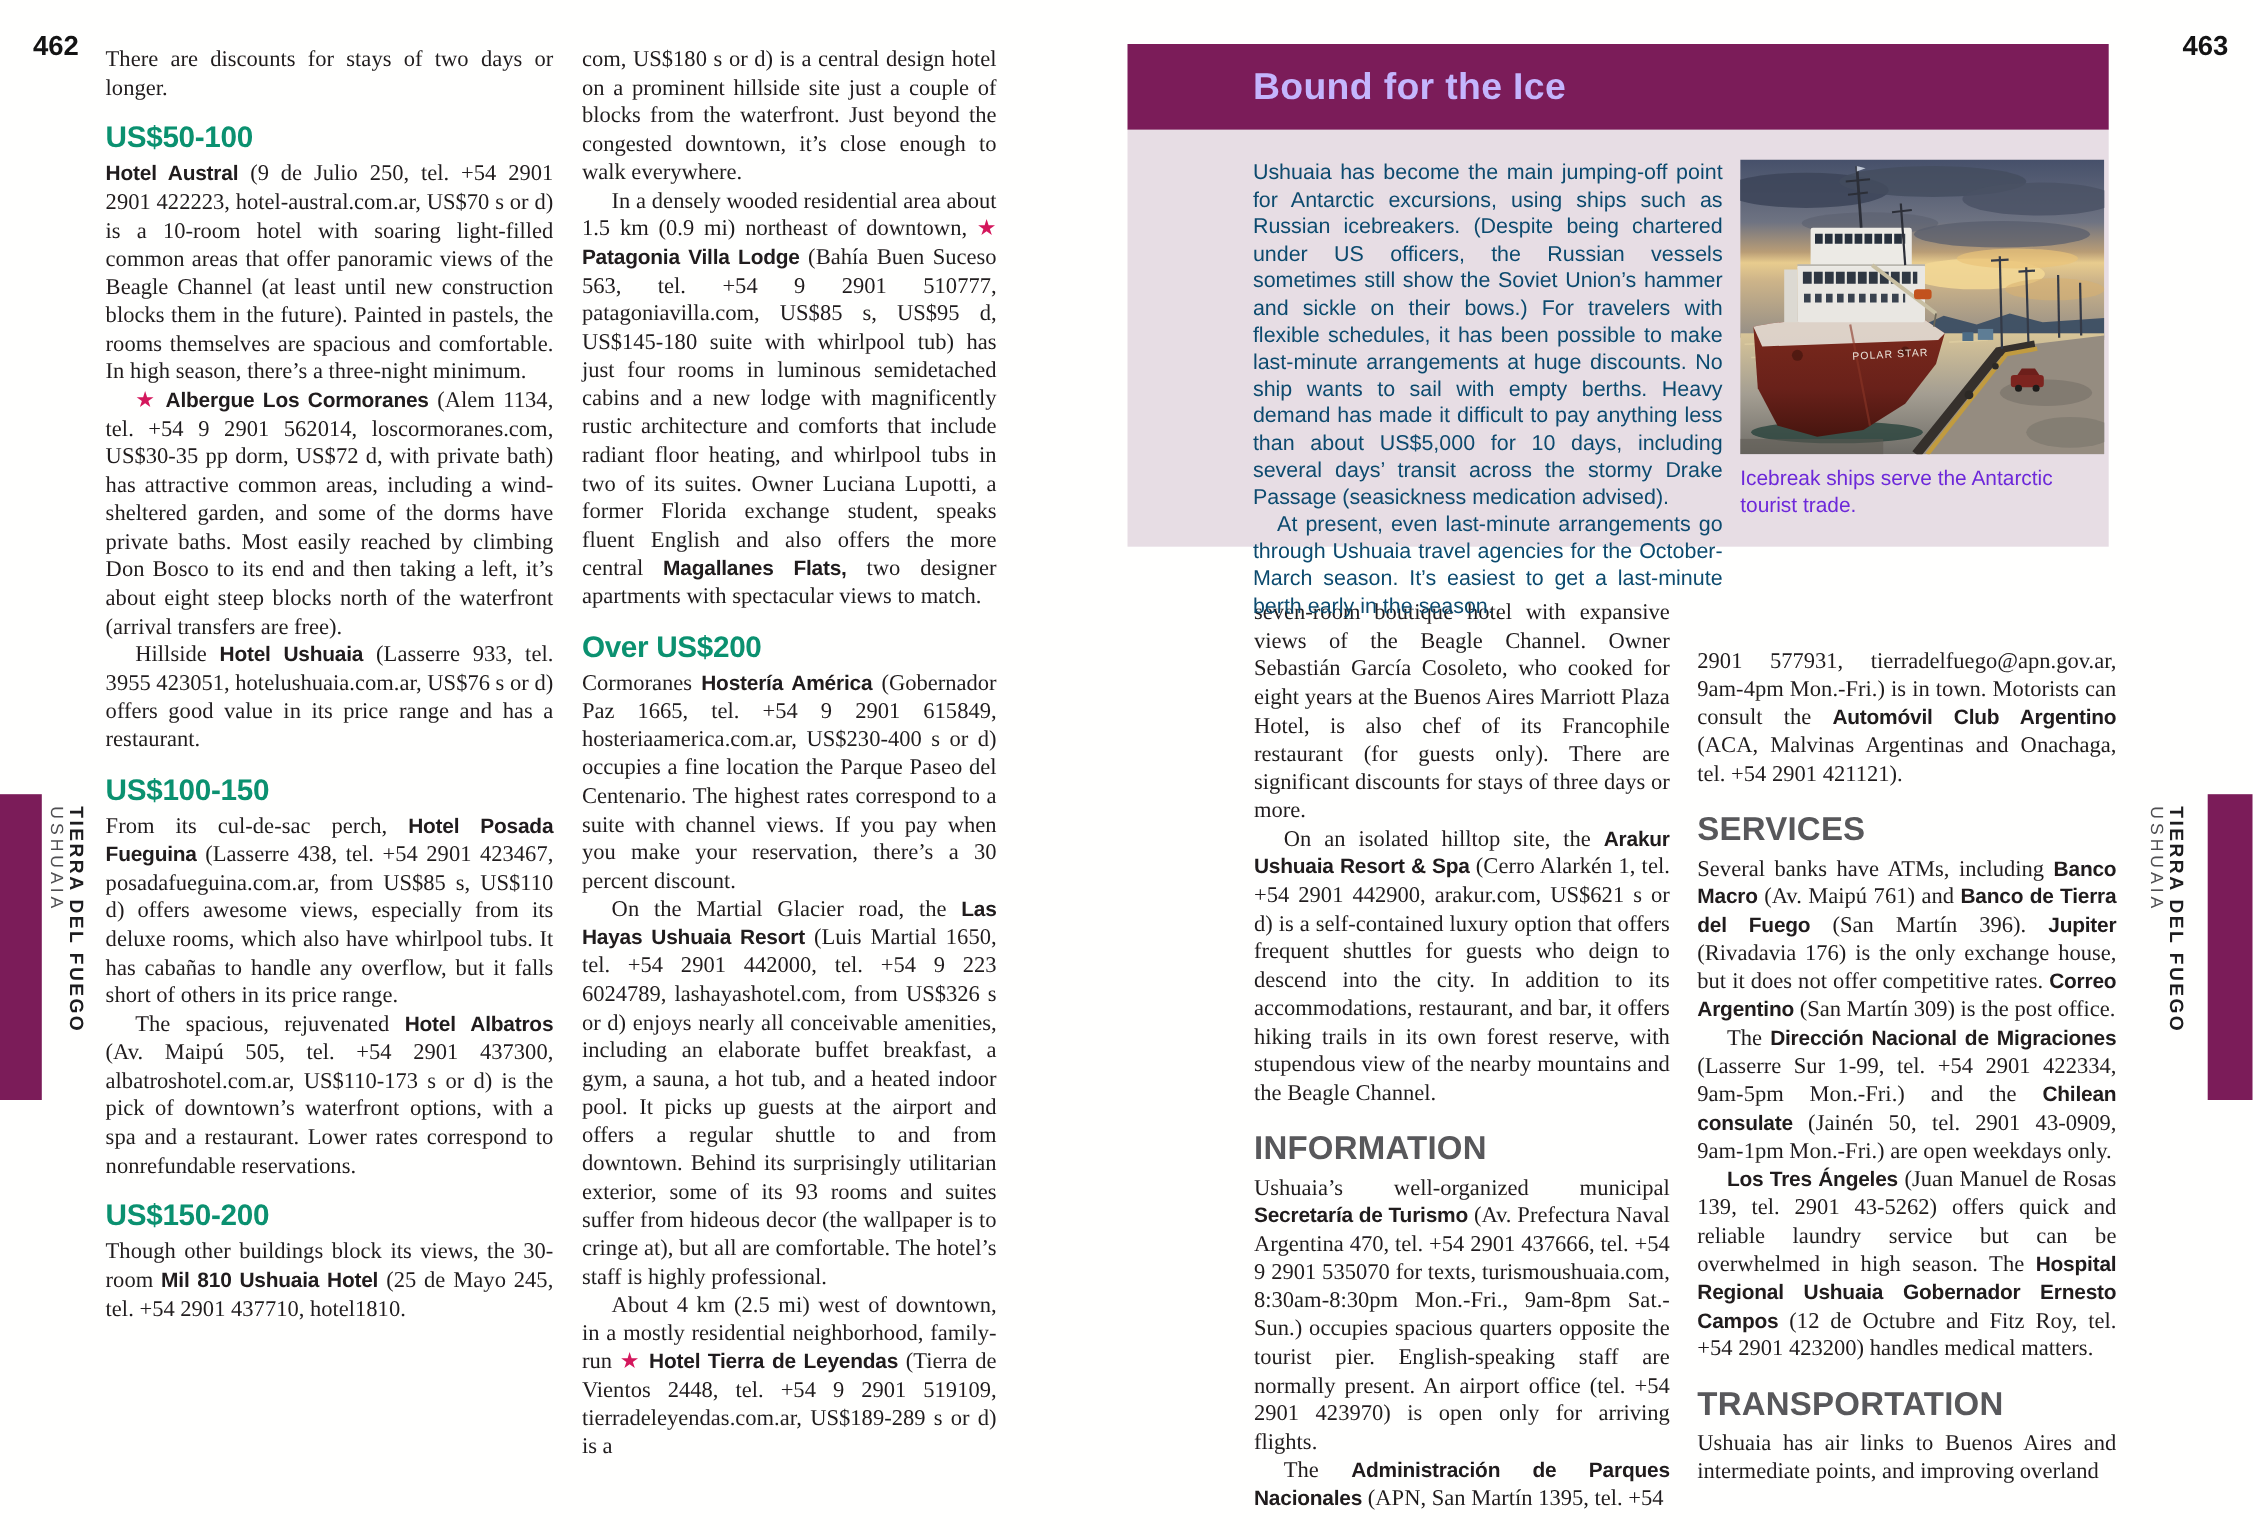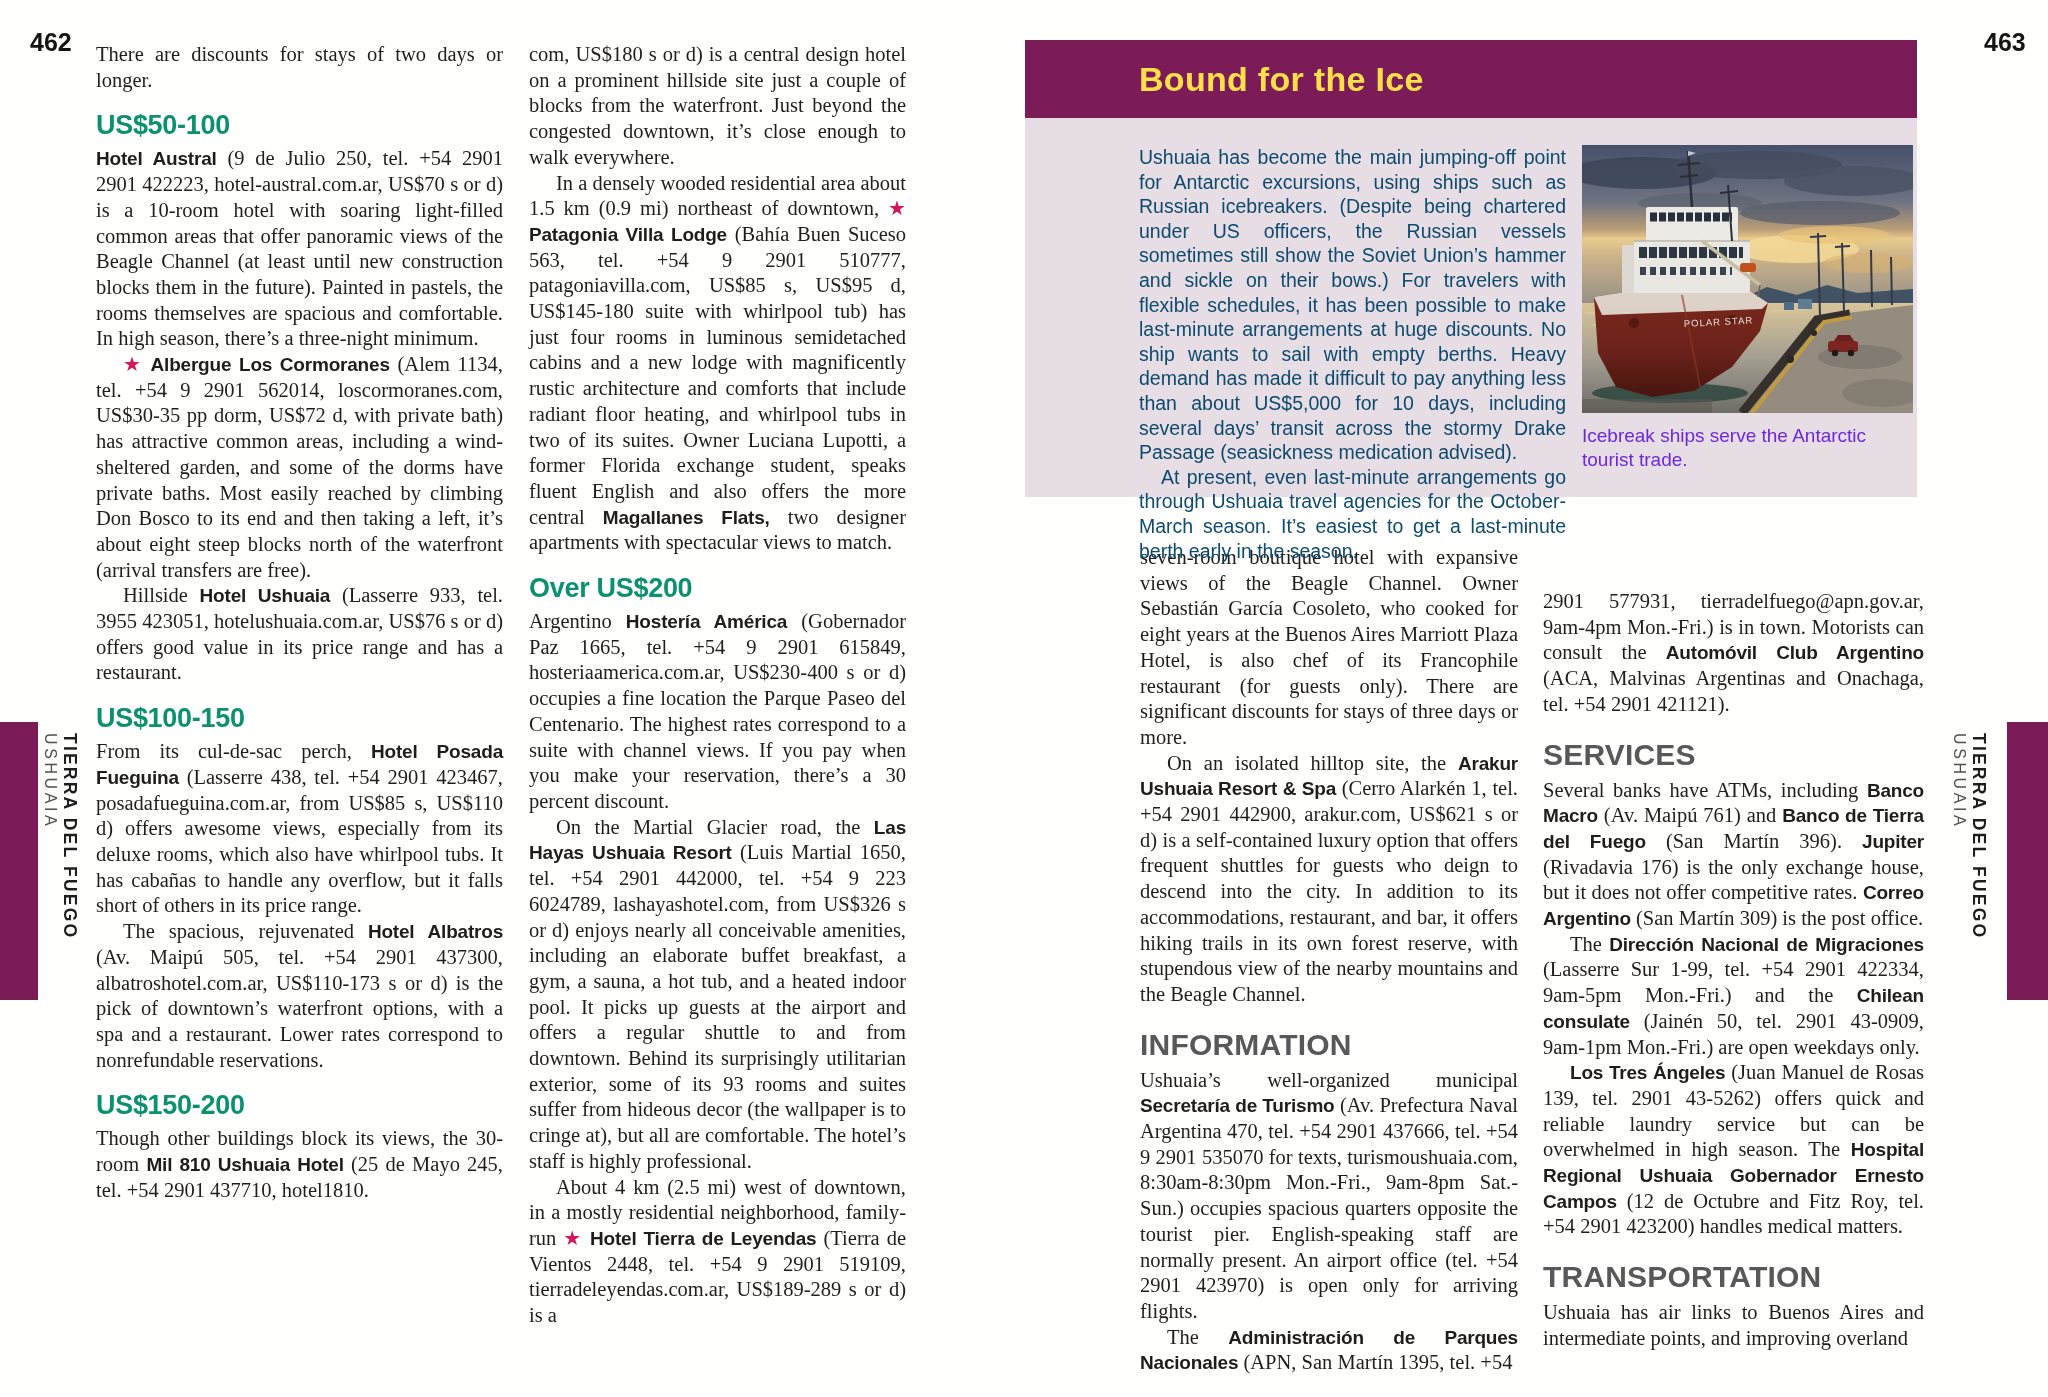--- a/index.html
+++ b/index.html
@@ -39,21 +39,21 @@
   .vert.region{font-weight:700;font-size:17.5px;letter-spacing:2.2px;color:#1d1d1f;}
   .vert.city{font-size:16px;letter-spacing:3.6px;color:#4f4f52;}
   #city-left{left:41px;top:733px;}
   #region-left{left:59px;top:733px;}
   #city-right{left:1950px;top:733px;}
   #region-right{left:1968px;top:733px;}
 
   
   #sidebar{position:absolute;left:1025px;top:40px;width:892px;height:457px;}
   #sidebar-header{height:78px;background:var(--purple,#7b1c59);}
-  #sidebar-title{font-family:"Liberation Sans",sans-serif;color:#fde047;font-weight:700;
+  #sidebar-title{font-family:"Liberation Sans",sans-serif;color:#c4b5fd;font-weight:700;
                  font-size:34px;line-height:78px;padding-left:114px;letter-spacing:0.3px;}
   #sidebar-body{position:relative;height:379px;background:var(--sidebarBg,#e7dde4);}
   #sidebar-text{position:absolute;left:114px;top:27px;width:427px;
                 font-family:"Liberation Sans",sans-serif;font-size:19.5px;
                 line-height:24.6px;color:#0c4a6e;text-align:justify;}
   #sidebar-text p{margin:0;}
   #sidebar-text p.indent{text-indent:22px;}
   #sidebar-photo{position:absolute;left:557px;top:27px;width:331px;height:268px;}
   #sidebar-caption{position:absolute;left:557px;top:306px;width:312px;
                    font-family:"Liberation Sans",sans-serif;font-size:19px;
@@ -84,21 +84,21 @@
       <h3 class="price-heading">US$100-150</h3>
       <p class="para"><span>From its cul-de-sac perch, </span><b class="hotel-name">Hotel Posada Fueguina</b><span> (Lasserre 438, tel. +54 2901 423467, posadafueguina.com.ar, from US$85 s, US$110 d) offers awesome views, especially from its deluxe rooms, which also have whirlpool tubs. It has cabañas to handle any overflow, but it falls short of others in its price range.</span></p>
       <p class="para indent"><span>The spacious, rejuvenated </span><b class="hotel-name">Hotel Albatros</b><span> (Av. Maipú 505, tel. +54 2901 437300, albatroshotel.com.ar, US$110-173 s or d) is the pick of downtown’s waterfront options, with a spa and a restaurant. Lower rates correspond to nonrefundable reservations.</span></p>
       <h3 class="price-heading">US$150-200</h3>
       <p class="para"><span>Though other buildings block its views, the 30-room </span><b class="hotel-name">Mil 810 Ushuaia Hotel</b><span> (25 de Mayo 245, tel. +54 2901 437710, hotel1810.</span></p>
     </div>
   <div class="col" id="col2">
       <p class="para"><span>com, US$180 s or d) is a central design hotel on a prominent hillside site just a couple of blocks from the waterfront. Just beyond the congested downtown, it’s close enough to walk everywhere.</span></p>
       <p class="para indent"><span>In a densely wooded residential area about 1.5 km (0.9 mi) northeast of downtown, </span><span class="star">★</span><b class="hotel-name"> Patagonia Villa Lodge</b><span> (Bahía Buen Suceso 563, tel. +54 9 2901 510777, patagoniavilla.com, US$85 s, US$95 d, US$145-180 suite with whirlpool tub) has just four rooms in luminous semidetached cabins and a new lodge with magnificently rustic architecture and comforts that include radiant floor heating, and whirlpool tubs in two of its suites. Owner Luciana Lupotti, a former Florida exchange student, speaks fluent English and also offers the more central </span><b class="hotel-name">Magallanes Flats,</b><span> two designer apartments with spectacular views to match.</span></p>
       <h3 class="price-heading">Over US$200</h3>
-      <p class="para"><span>Argentino </span><b class="hotel-name">Hostería América</b><span> (Gobernador Paz 1665, tel. +54 9 2901 615849, hosteriaamerica.com.ar, US$230-400 s or d) occupies a fine location the Parque Paseo del Centenario. The highest rates correspond to a suite with channel views. If you pay when you make your reservation, there’s a 30 percent discount.</span></p>
+      <p class="para"><span>Cormoranes </span><b class="hotel-name">Hostería América</b><span> (Gobernador Paz 1665, tel. +54 9 2901 615849, hosteriaamerica.com.ar, US$230-400 s or d) occupies a fine location the Parque Paseo del Centenario. The highest rates correspond to a suite with channel views. If you pay when you make your reservation, there’s a 30 percent discount.</span></p>
       <p class="para indent"><span>On the Martial Glacier road, the </span><b class="hotel-name">Las Hayas Ushuaia Resort</b><span> (Luis Martial 1650, tel. +54 2901 442000, tel. +54 9 223 6024789, lashayashotel.com, from US$326 s or d) enjoys nearly all conceivable amenities, including an elaborate buffet breakfast, a gym, a sauna, a hot tub, and a heated indoor pool. It picks up guests at the airport and offers a regular shuttle to and from downtown. Behind its surprisingly utilitarian exterior, some of its 93 rooms and suites suffer from hideous decor (the wallpaper is to cringe at), but all are comfortable. The hotel’s staff is highly professional.</span></p>
       <p class="para indent"><span>About 4 km (2.5 mi) west of downtown, in a mostly residential neighborhood, family-run </span><span class="star">★</span><b class="hotel-name"> Hotel Tierra de Leyendas</b><span> (Tierra de Vientos 2448, tel. +54 9 2901 519109, tierradeleyendas.com.ar, US$189-289 s or d) is a</span></p>
     </div>
   <div class="col" id="col3">
       <p class="para"><span>seven-room boutique hotel with expansive views of the Beagle Channel. Owner Sebastián García Cosoleto, who cooked for eight years at the Buenos Aires Marriott Plaza Hotel, is also chef of its Francophile restaurant (for guests only). There are significant discounts for stays of three days or more.</span></p>
       <p class="para indent"><span>On an isolated hilltop site, the </span><b class="hotel-name">Arakur Ushuaia Resort &amp; Spa</b><span> (Cerro Alarkén 1, tel. +54 2901 442900, arakur.com, US$621 s or d) is a self-contained luxury option that offers frequent shuttles for guests who deign to descend into the city. In addition to its accommodations, restaurant, and bar, it offers hiking trails in its own forest reserve, with stupendous view of the nearby mountains and the Beagle Channel.</span></p>
       <h2 class="section-heading">INFORMATION</h2>
       <p class="para"><span>Ushuaia’s well-organized municipal </span><b class="hotel-name">Secretaría de Turismo</b><span> (Av. Prefectura Naval Argentina 470, tel. +54 2901 437666, tel. +54 9 2901 535070 for texts, turismoushuaia.com, 8:30am-8:30pm Mon.-Fri., 9am-8pm Sat.-Sun.) occupies spacious quarters opposite the tourist pier. English-speaking staff are normally present. An airport office (tel. +54 2901 423970) is open only for arriving flights.</span></p>
       <p class="para indent"><span>The </span><b class="hotel-name">Administración de Parques Nacionales</b><span> (APN, San Martín 1395, tel. +54</span></p>
     </div>

